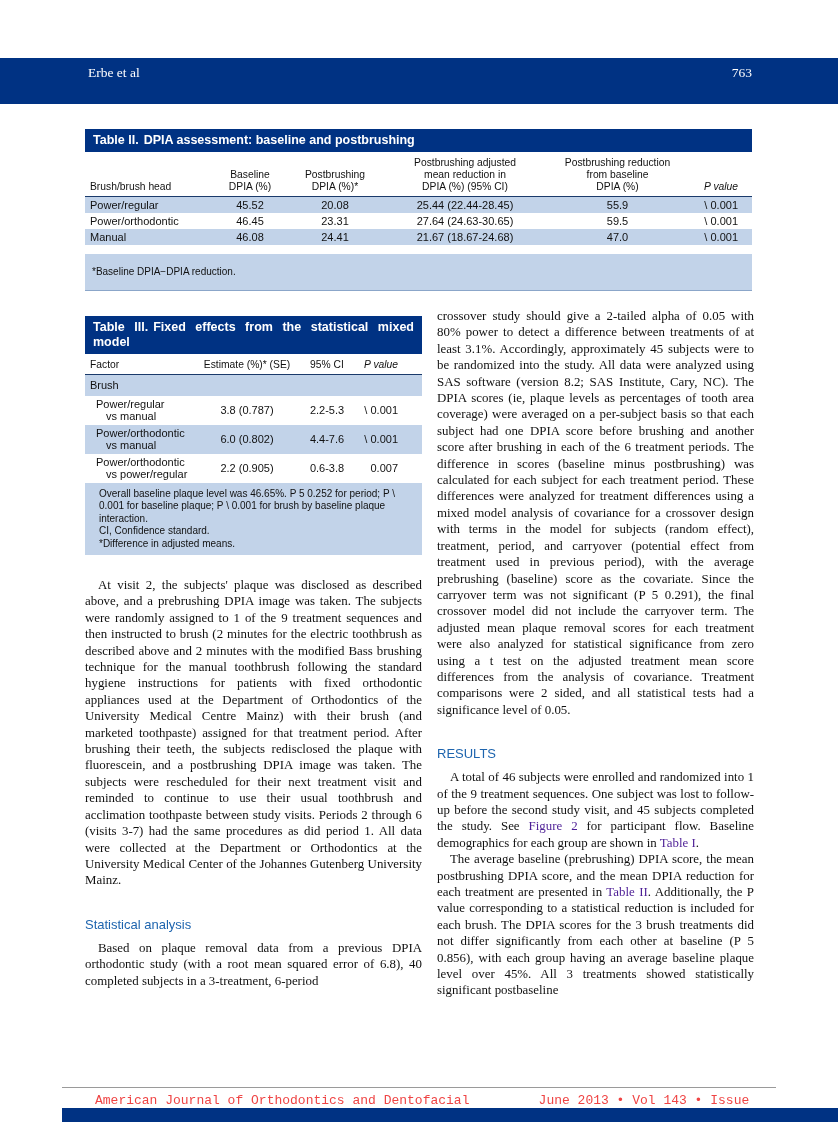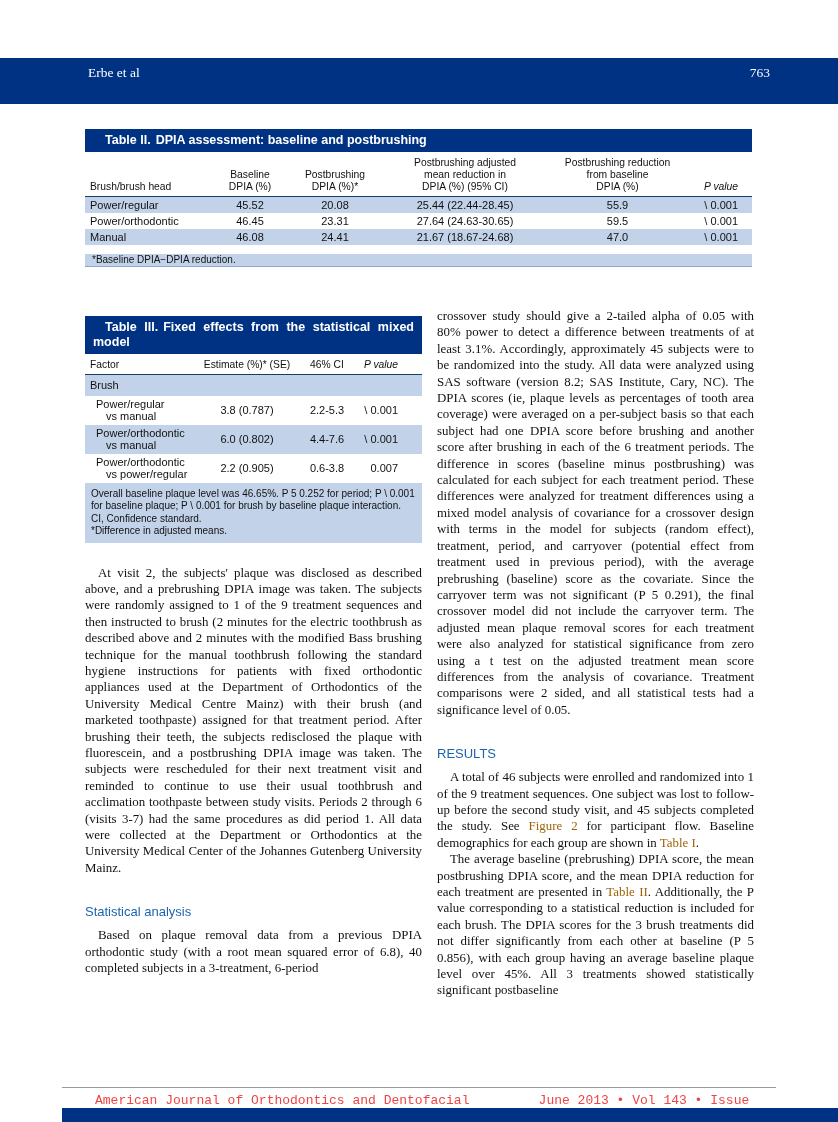--- a/index.html
+++ b/index.html
@@ -8,75 +8,75 @@
     position:relative; width:838px; height:1122px; background:#ffffff;
     font-family:"Liberation Serif", serif; color:#111; overflow:hidden;
   }
 
   
   .top-bar {
     position:absolute; top:58px; left:0; width:838px; height:46px;
     background:#003283; color:#ffffff; font-size:13.5px;
   }
   .rh-authors { position:absolute; left:88px; top:7px; }
-  .rh-page   { position:absolute; right:68px; top:7px; }
+  .rh-page   { position:absolute; right:86px; top:7px; }
 
   
   .jtbl { font-family:"Liberation Sans", sans-serif; }
   .tbl-title {
     background:#003283; color:#ffffff; font-weight:bold; font-size:12.5px;
     line-height:15px; padding:4px 8px; text-align:justify;
   }
-  .tbl-title .tbl-label { margin-right:5px;margin-left:12px; }
+  .tbl-title .tbl-label { margin-right:5px; }
   table { width:100%; border-collapse:collapse; }
   th {
     font-weight:normal; font-size:10.3px; line-height:12px; vertical-align:bottom;
     padding:5px 2px 3px; text-align:center; white-space:pre-line;
     border-bottom:1px solid #1a3a6b; color:#111;
   }
   td { font-size:11px; padding:2px; text-align:center; vertical-align:middle; color:#111; }
   .al { text-align:left; padding-left:5px; }
   .ar { text-align:right; }
   .pv { font-style:italic; }
   tr.shade, .shade { background:#c2d3e9; }
 
   
   .table2 { position:absolute; left:85px; top:129px; width:667px; }
   .table2 td { height:16px; }
   .table2 .ar { padding-right:14px; }
   .t2-foot {
     background:#c2d3e9; font-family:"Liberation Sans", sans-serif;
-    font-size:10px; line-height:12px; padding:0 7px; margin-top:9px;
+    font-size:10px; line-height:12px; padding:12px 7px; margin-top:9px;
     border-bottom:1px solid #8ba6c9;
   }
 
   
   .table3 { width:337px; margin-bottom:22px; }
   .table3 .ar { padding-right:24px; }
   .t3 td { height:26px; }
   .t3 td.grp { height:21px; }
   .factor { text-align:left; }
   .factor .f1 { padding-left:9px; line-height:12.5px; }
   .factor .f2 { padding-left:19px; line-height:12.5px; }
   .t3-foot {
     background:#c2d3e9; font-family:"Liberation Sans", sans-serif;
-    font-size:10px; line-height:12.5px; padding:5px 6px;
+    font-size:10px; line-height:12.5px; padding:5px 14px;
   }
   .t3-foot p { margin:0; }
 
   
   .col-left  { position:absolute; left:85px;  top:316px; width:337px; }
   .col-right { position:absolute; left:437px; top:308px; width:317px; }
   .body { font-size:12.9px; line-height:16.4px; text-align:justify; }
   .indent { text-indent:13px; }
   .subhead {
     font-family:"Liberation Sans", sans-serif; font-weight:normal;
     color:#1d64ae; font-size:13px; margin:28px 0 8px;
   }
-  .xref { color:#a16207; text-decoration:none; cursor:pointer; }
+  .xref { color:#4c1d95; text-decoration:none; cursor:pointer; }
 
   
   .footer-line { position:absolute; left:62px; top:1087px; width:714px; height:1px; background:#9a9a9a; }
   .footer {
     position:absolute; left:95px; right:85px; top:1093px;
     font-family:Liberation Mono, monospace; font-size:13px; color:#ef4444;
     display:flex; justify-content:space-between;
   }
   .bottom-bar { position:absolute; left:62px; top:1108px; width:776px; height:14px; background:#003283; }
 </style>
@@ -159,21 +159,21 @@
         <colgroup>
             <col style="width:112px">
             <col style="width:100px">
             <col style="width:60px">
             <col style="width:65px">
           </colgroup>
         <thead>
           <tr>
             <th class="al">Factor</th>
             <th>Estimate (%)* (SE)</th>
-            <th>46% CI</th>
+            <th>95% CI</th>
             <th class="ar pv">P value</th>
           </tr>
         </thead>
         <tbody>
           <tr class="shade">
             <td colspan="4" class="al grp">Brush</td>
           </tr>
           <tr>
             <td class="factor">
               <div class="f1">Power/regular</div>

